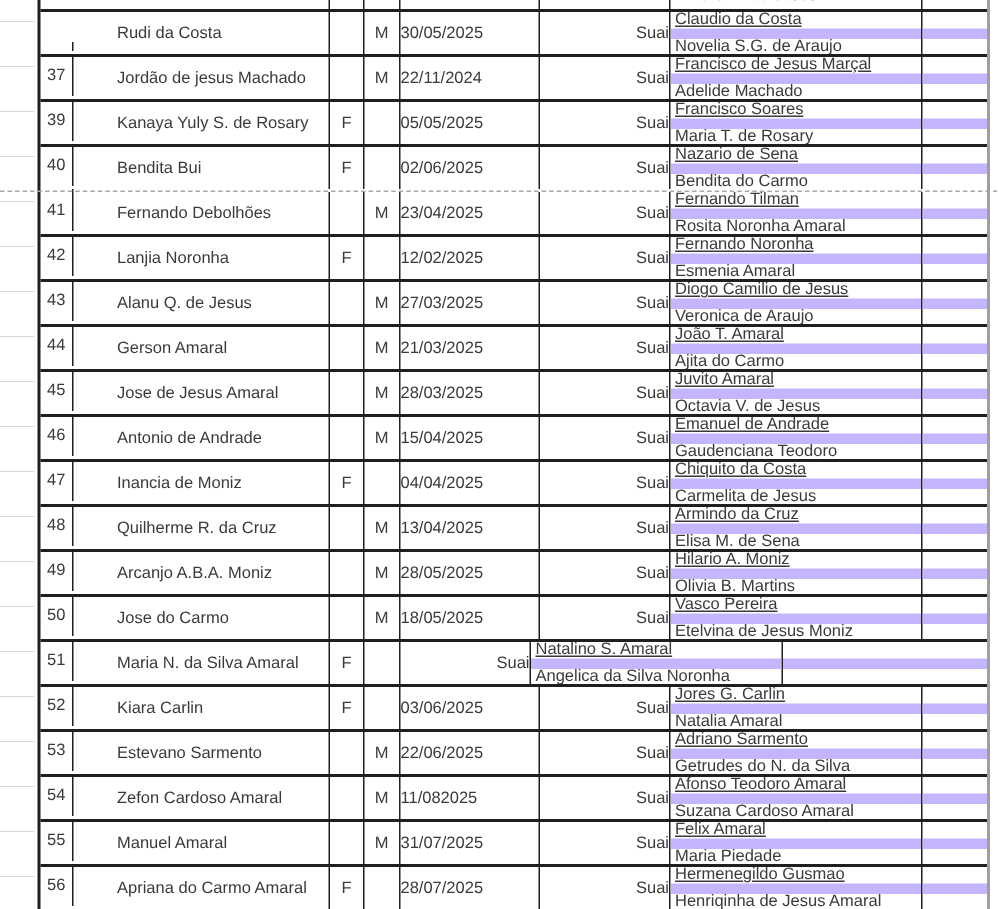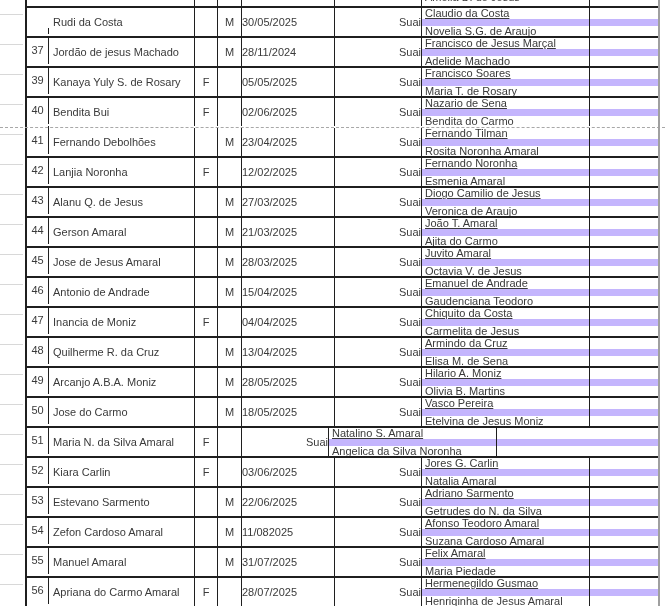--- a/index.html
+++ b/index.html
@@ -21,21 +21,21 @@
   .grid { position:absolute; left:25px; top:0; width:634px; height:608px;
           border-left:2px solid #1f1f1f; background:#fff; }
 
   .prow { display:flex; width:100%; height:30px; border-bottom:2px solid #1f1f1f; }
   .prow.partial { height:8px; }
   .prow.dashed-break { border-bottom-color:transparent; }
 
   .c { border-right:1px solid #1f1f1f; height:100%; overflow:hidden;
        display:flex; align-items:center; }
   .c-num    { width:22px;  justify-content:center;margin-top:28px; }
-  .c-name   { width:146px; padding-left:4px; }
+  .c-name   { width:146px; padding-left:4px;margin-left:25px; }
   .c-f      { width:23px;  justify-content:center; }
   .c-m      { width:24px;  justify-content:center; }
   .c-date   { width:93px;  justify-content:flex-start; }
   .c-place  { width:87px;  justify-content:flex-end; }
   .c-parents{ width:168px; flex-direction:column; align-items:stretch; }
   .c-extra  { flex:1;      flex-direction:column; align-items:stretch; border-right:none; }
 
   .half { flex:1; display:flex; align-items:center; padding-left:3px; overflow:hidden; }
   .half.first { border-bottom:7px solid #c4b5fd;text-decoration:underline; }
   .c-extra .half { padding-left:0; }
@@ -115,21 +115,21 @@
     <div class="c c-name">
       <span>Jordão de jesus Machado</span>
     </div>
     <div class="c c-f">
       <span></span>
     </div>
     <div class="c c-m">
       <span>M</span>
     </div>
     <div class="c c-date">
-      <span>28/11/2024</span>
+      <span>22/11/2024</span>
     </div>
     <div class="c c-place">
       <span>Suai</span>
     </div>
     <div class="c c-parents">
       <div class="half first">
         <span>Francisco de Jesus Marçal</span>
       </div>
       <div class="half">
         <span>Adelide Machado</span>

